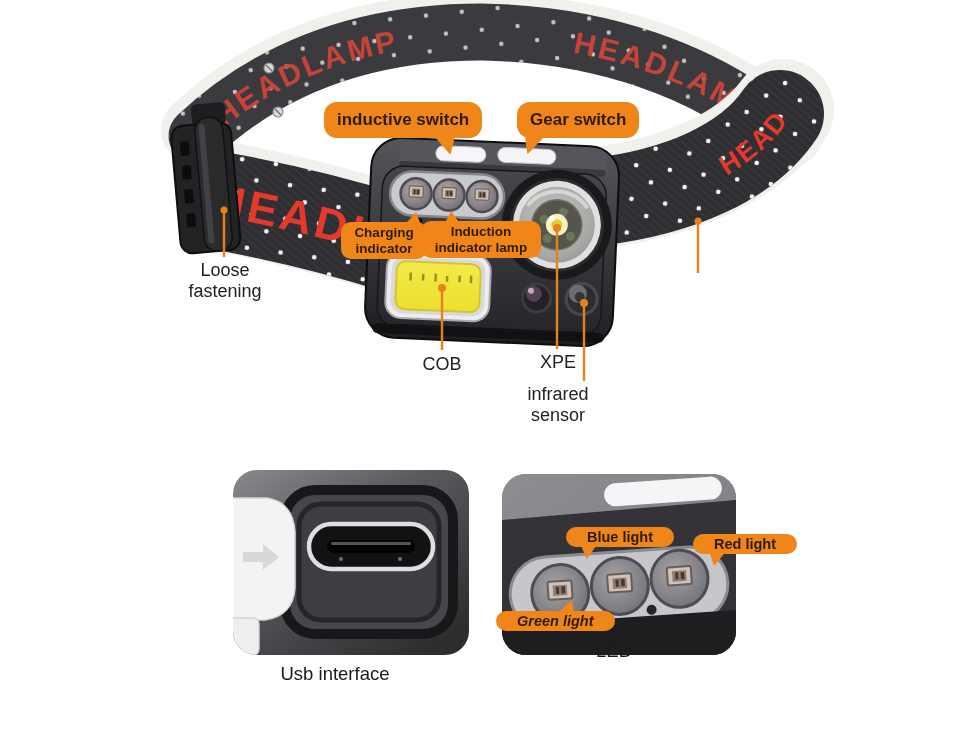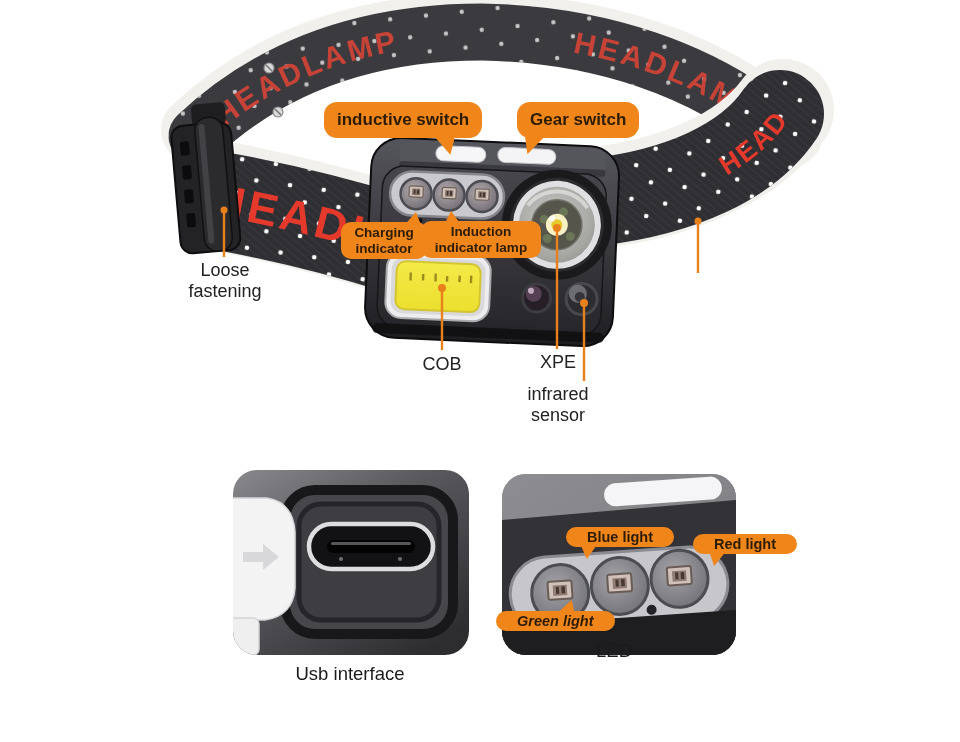--- a/index.html
+++ b/index.html
@@ -304,16 +304,16 @@
           <rect x="174" y="102.5" width="3" height="7" fill="#453931"></rect>
           <rect x="179.5" y="102.5" width="3.5" height="7" fill="#453931"></rect>
         </g>
         <circle cx="88" cy="141" r="5" fill="#232327"></circle>
         <circle cx="148" cy="138" r="5" fill="#232327"></circle>
       </g>
       <path d="M0,152 L234,136 L234,181 L0,181 Z" fill="#1e1e21"></path>
     </svg>
   </div>
 
-  <div class="caption" style="left:268px;top:663px;width:164px;">Usb interface</div>
+  <div class="caption" style="left:253px;top:663px;width:164px;">Usb interface</div>
   <div class="caption" style="left:554px;top:640px;width:120px;">LED</div>
 
 </div>
 
 </body></html>

